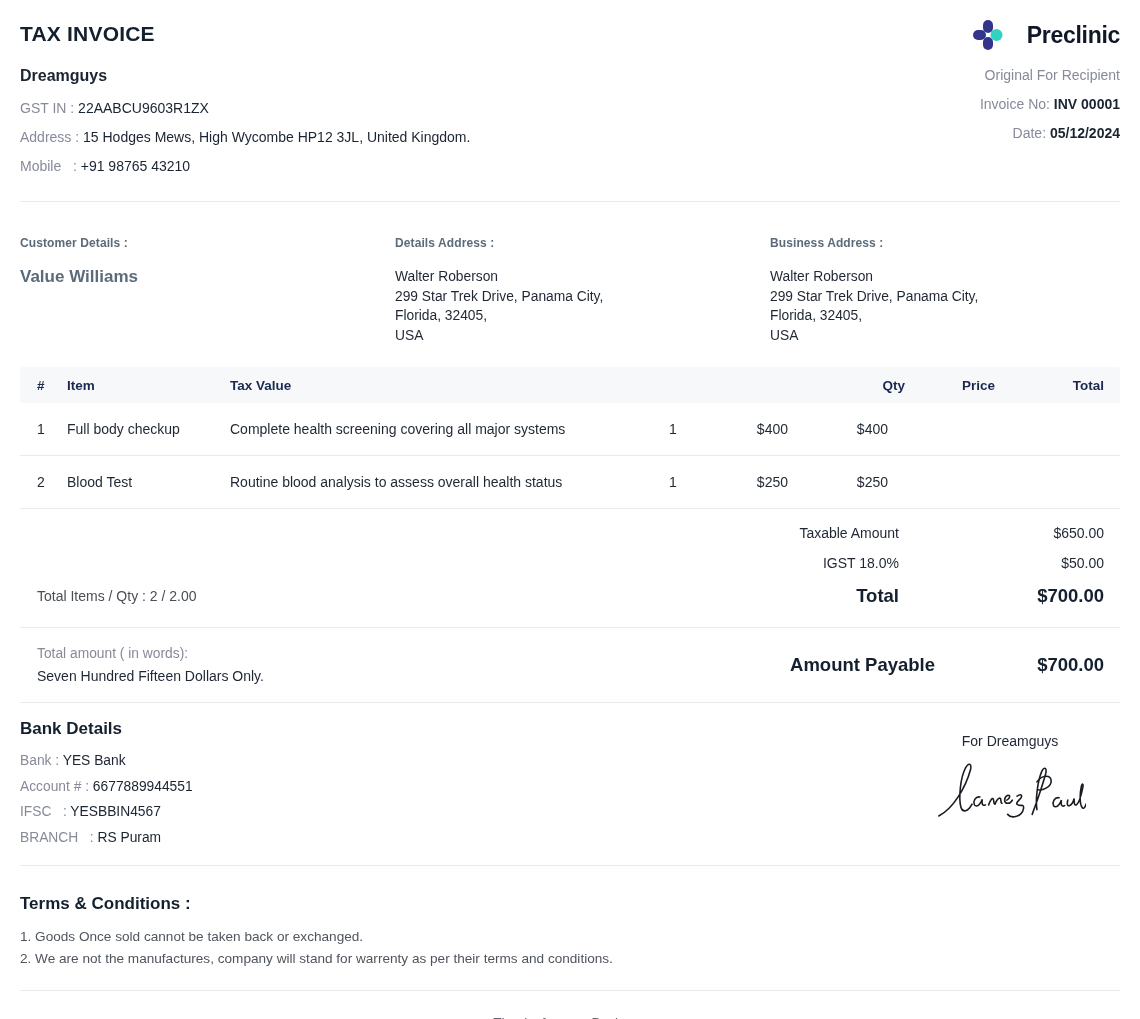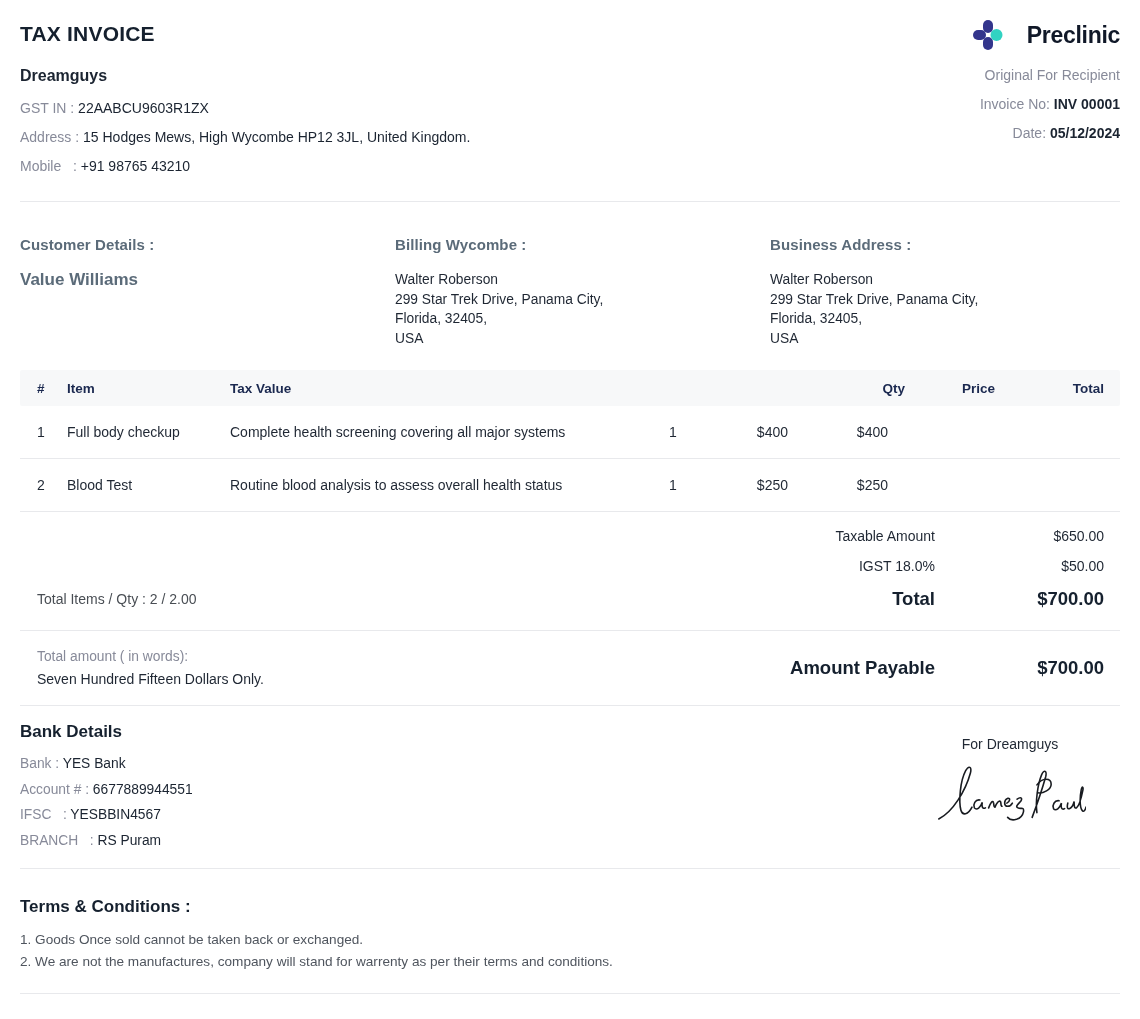--- a/index.html
+++ b/index.html
@@ -21,37 +21,37 @@
   .brand-line { font-size:14px; color:#878a99; margin-top:13px; }
   .brand-line .val { color:#1b2431; font-weight:600; }
   .divider { border:none; border-top:1px solid #e8e9ec; margin:0; }
   .div-1 { margin-top:14px; }
 
   
   .addresses { display:flex; padding:34px 0 10px 0; }
   .addr-col-1 { width:375px; }
   .addr-col-2 { width:375px; }
   .addr-col-3 { flex:1; }
-  .sec-head { font-size:15px; font-weight:700; color:#5b6b79; margin-bottom:17px; letter-spacing:.1px; }
+  .sec-head { font-size:12px; font-weight:700; color:#5b6b79; margin-bottom:17px; letter-spacing:.1px; }
   .cust-name { font-size:17px; font-weight:700; color:#5b6b79; }
   .addr-line { font-size:13.8px; color:#1f2733; line-height:19.6px; }
 
   
   .tbl { margin-top:12px; }
   .tbl-head { display:grid; grid-template-columns:30px 163px 403px 1fr 90px 109px; align-items:center;
               background:#f7f8f9; height:36px; padding:0 16px 0 17px; border-radius:2px;
               font-size:13.5px; font-weight:700; color:#1b2950; }
   .tbl-row  { display:grid; grid-template-columns:30px 163px 403px 80px 75px 100px 1fr; align-items:center;
               height:53px; padding:0 16px 0 17px; border-bottom:1px solid #e8e9ec; font-size:14px; color:#1f2733; }
   .ta-r { text-align:right; }
   .ta-c { text-align:center; }
 
   
   .summary { padding:16px 16px 0 17px; }
-  .srow { display:flex; justify-content:flex-end; align-items:baseline; font-size:14px; margin-bottom:14px; color:#1f2733; }
+  .srow { display:flex; justify-content:flex-end; align-items:baseline; font-size:14px; margin-bottom:14px; color:#1f2733;gap:36px; }
   .srow .sval { width:169px; text-align:right; }
   .srow .slbl { text-align:right; }
   .total-row { margin-top:7px; margin-bottom:0; }
   .total-row .slbl, .total-row .sval { font-size:18.5px; font-weight:800; color:#15202e; }
   .left-note { margin-right:auto; font-size:14px; color:#494e54; align-self:center; }
   .div-2 { margin-top:20px; }
 
   .words-row { display:flex; justify-content:space-between; align-items:center; padding:18px 16px 18px 17px; }
   .words .w-lbl { font-size:13.8px; color:#878a99; margin-bottom:7px; }
   .words .w-val { font-size:14px; color:#1f2733; }
@@ -124,21 +124,21 @@
   </div>
 
   <hr class="divider div-1">
 
   <div class="addresses">
     <div class="addr-col-1">
       <div class="sec-head">Customer Details :</div>
       <div class="cust-name">Value Williams</div>
     </div>
     <div class="addr-col-2">
-      <div class="sec-head">Billing Wycombe :</div>
+      <div class="sec-head">Details Address :</div>
       <div class="addr-line">Walter Roberson</div>
       <div class="addr-line">299 Star Trek Drive, Panama City,</div>
       <div class="addr-line">Florida, 32405,</div>
       <div class="addr-line">USA</div>
     </div>
     <div class="addr-col-3">
       <div class="sec-head">Business Address :</div>
       <div class="addr-line">Walter Roberson</div>
       <div class="addr-line">299 Star Trek Drive, Panama City,</div>
       <div class="addr-line">Florida, 32405,</div>

